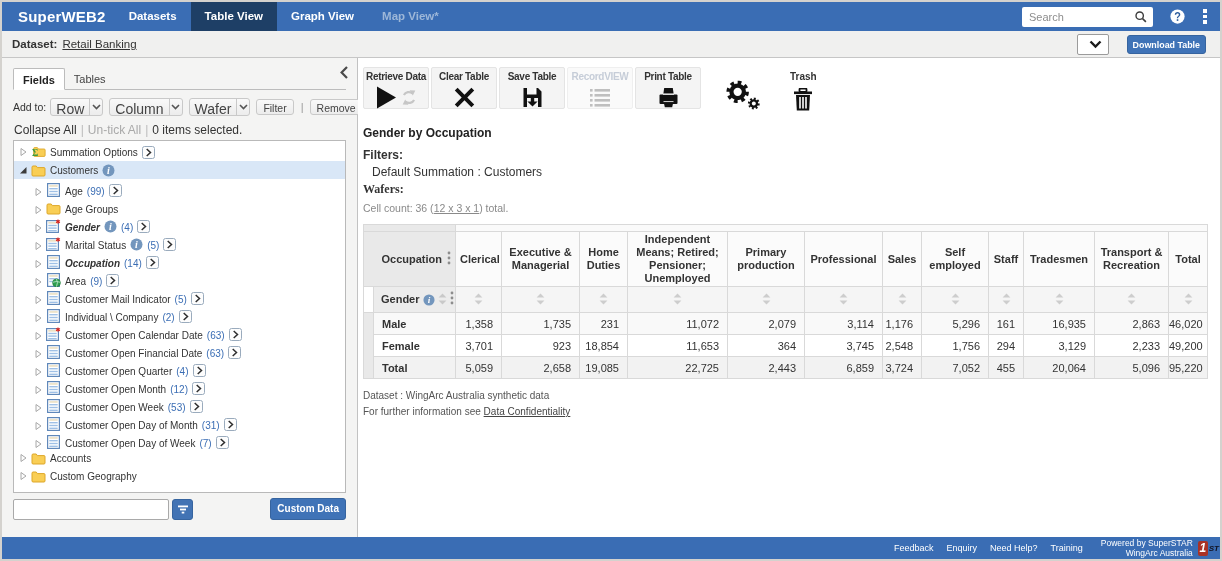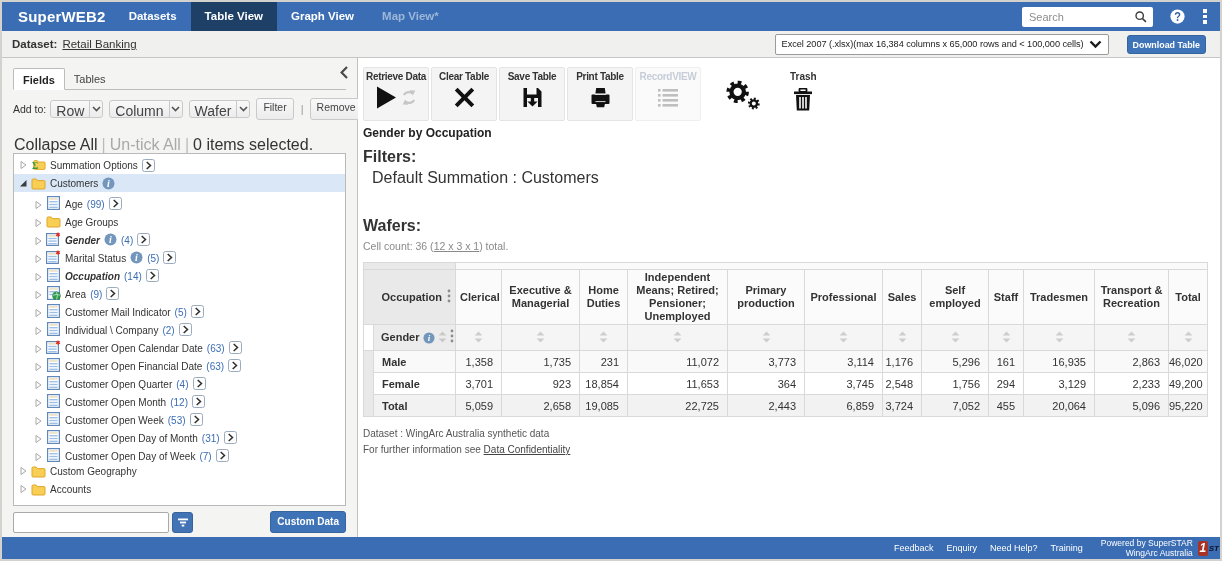--- a/index.html
+++ b/index.html
@@ -39,23 +39,23 @@
 .sidebar { width:356px; flex:0 0 356px; background:#f4f4f3; border-right:1px solid #c2c2c2; position:relative; padding:9px 11px 0 11px; }
 .collapse-chevron { position:absolute; top:8px; right:9px; color:#444; font-size:13px; font-weight:bold; cursor:pointer; line-height:13px; }
 .tabs { display:flex; border-bottom:1px solid #bcbcbc; height:23px; }
 .tab { font-size:11px; color:#444; padding:5px 9px 6px 9px; cursor:pointer; position:relative; top:1px; }
 .tab.active { background:#fff; border:1px solid #bcbcbc; border-bottom:1px solid #fff; border-radius:2px 2px 0 0; font-weight:bold; color:#222; }
 .addto-row { display:flex; align-items:center; margin-top:8px; font-size:11px; color:#333; white-space:nowrap; }
 .addto-label { margin-right:4px; font-size:10.5px; }
 .sbtn { display:flex; border:1px solid #c9c9c9; border-radius:3px; background:linear-gradient(#f9f9f9,#ececec); margin-right:6px; cursor:pointer; height:18px; }
 .sbtn-main { padding:2px 5px 3px 5px; font-size:14px; color:#444; }
 .sbtn-arrow { border-left:1px solid #c9c9c9; width:13px; display:flex; align-items:center; justify-content:center; }
-.pbtn { border:1px solid #c9c9c9; border-radius:3px; background:linear-gradient(#f9f9f9,#ececec); padding:2px 6px 3px 6px; font-size:10.5px; color:#444; cursor:pointer; height:22px; }
+.pbtn { border:1px solid #c9c9c9; border-radius:3px; background:linear-gradient(#f9f9f9,#ececec); padding:2px 6px 3px 6px; font-size:10.5px; color:#444; cursor:pointer; height:16px; }
 .addto-sep { color:#999; margin:0 6px 0 0; }
-.links-row { margin:16px 0 0 1px; font-size:16px; color:#333; height:13px; }
+.links-row { margin:7px 0 0 1px; font-size:12px; color:#333; height:13px; }
 .links-row .lnk { cursor:pointer; }
 .links-row .sep { color:#bbb; margin:0 4px; }
 .links-row .disabled { color:#a9a9a9; }
 .tree-box { background:#fff; border:1px solid #b9b9b9; height:353px; overflow:hidden; padding-top:2px; margin-top:4px; }
 .trow { height:18px; display:flex; align-items:center; font-size:10px; color:#333; white-space:nowrap; }
 .trow.selected { background:#d9e7f7; }
 .trow .tri { width:9px; margin-right:3px; flex:0 0 9px; display:flex; }
 .trow .ticn { width:15px; margin-right:4px; flex:0 0 15px; display:flex; justify-content:center; }
 .trow .tlabel { margin-right:4px; }
 .trow .tlabel.emph { font-weight:bold; font-style:italic; }
@@ -65,34 +65,34 @@
 .lvl0 { padding-left:5px; }
 .lvl1 { padding-left:20px;align-items:flex-end; }
 .sb-bottom { display:flex; align-items:center; margin-top:5px; }
 .tree-filter-input { width:156px; height:21px; border:1px solid #a9a9a9; border-radius:2px; font-size:11px; padding:0 5px; outline:none; font-family:"Liberation Sans",sans-serif; }
 .filter-btn { width:21px; height:21px; background:#4273b4; border:1px solid #36649f; border-radius:3px; margin-left:3px; display:flex; align-items:center; justify-content:center; cursor:pointer; }
 .custom-data-btn { margin-left:auto; background:#3f73b7; border:1px solid #36649f; color:#fff; font-size:10px; font-weight:bold; height:22px; line-height:20px; padding:0 6px; border-radius:3px; cursor:pointer; }
 
 
 .main { flex:1 1 auto; background:#fff; padding:9px 0 0 5px; overflow:hidden; position:relative; }
 .toolbar { display:flex; align-items:flex-start; height:50px; }
-.tbtn { width:66px; height:54px; background:#f4f4f4; border:1px solid #e4e4e4; border-radius:2px; margin-right:2px; text-align:center; cursor:pointer; padding-top:3px; }
+.tbtn { width:66px; height:42px; background:#f4f4f4; border:1px solid #e4e4e4; border-radius:2px; margin-right:2px; text-align:center; cursor:pointer; padding-top:3px; }
 .tbtn.disabled { background:#fafafa; border-color:#efefef; }
 .tbtn .tlbl { font-size:10px; font-weight:bold; color:#333; letter-spacing:-0.3px; }
 .tbtn.disabled .tlbl { color:#c6cdd8; }
 .tbtn .tico { margin-top:2px; height:26px; display:flex; align-items:center; justify-content:center; }
 .gears { margin:13px 0 0 23px; cursor:pointer; }
 .trash-wrap { margin:4px 0 0 29px; text-align:center; cursor:pointer; }
 .trash-wrap .tlbl { font-size:10px; font-weight:bold; color:#333; }
 .trash-wrap svg { margin-top:6px; }
 .tbl-title { font-size:12px; font-weight:bold; color:#222; margin:9px 0 0 0; }
-.meta { font-size:16px; color:#333; margin-left:0; }
+.meta { font-size:12px; color:#333; margin-left:0; }
 .meta .mh { font-weight:bold; margin-top:8px; }
 .meta .mv { margin:3px 0 0 9px; }
-.meta .mh:last-child { margin-top:30px; }
+.meta .mh:last-child { margin-top:3px;font-family:Liberation Serif, serif; }
 .cellcount { font-size:10.5px; color:#8a8a8a; margin:5px 0 10px 0; }
 .cellcount a { color:#8a8a8a; text-decoration:underline; cursor:pointer; }
 
 
 table.dt { border-collapse:collapse; margin-left:0; table-layout:fixed; width:845px; }
 table.dt td, table.dt th { border:1px solid #d9d9d9; font-size:11px; color:#333; padding:0; overflow:hidden; }
 .dt .strip-corner { background:#e9e9e9; height:7px; }
 .dt .strip-rest { background:#fafafa; height:7px; }
 .dt th.colhead { background:#fbfbfb; font-weight:bold; text-align:center; padding:1px 4px; line-height:13px; }
 .dt .corner { background:#e9e9e9; text-align:right; font-weight:bold; padding-right:4px; }
@@ -149,21 +149,20 @@
           <b></b>
         </div>
     </div>
   </header>
 
   <div class="dsbar">
     <span class="ds-label">Dataset:</span>
     <span class="ds-link">Retail Banking</span>
     <div class="ds-right">
       <div class="export-select">
-        <span>Excel 2007 (.xlsx)(max 16,384 columns x 65,000 rows and &lt; 100,000 cells)</span>
         <svg width="13" height="9" viewBox="0 0 13 9">
             <path d="M1.5 1.5 L6.5 6.5 L11.5 1.5" fill="none" stroke="#1a1a1a" stroke-width="2.4"></path>
           </svg>
       </div>
       <div class="download-btn">Download Table</div>
     </div>
   </div>
 
   <div class="content">
     <aside class="sidebar">
@@ -631,34 +630,34 @@
             <span class="tri">
               <svg width="9" height="10" viewBox="0 0 9 10">
                 <path d="M2 1.5 L7 5 L2 8.5 Z" fill="#fdfdfd" stroke="#a8a8a8" stroke-width="1"></path>
               </svg>
             </span>
             <span class="ticn">
               <svg width="15" height="13" viewBox="0 0 15 13">
                 <path d="M1 3.2 C1 2.5 1.4 2 2 2 L5.2 2 L6.4 3.6 L13 3.6 C13.6 3.6 14 4 14 4.6 L14 11 C14 11.6 13.6 12 13 12 L2 12 C1.4 12 1 11.6 1 11 Z" fill="#f9ce55" stroke="#dda72b" stroke-width="1"></path>
               </svg>
             </span>
-            <span class="tlabel">Custom Geography</span>
+            <span class="tlabel">Accounts</span>
           </div>
           <div class="trow lvl0">
             <span class="tri">
               <svg width="9" height="10" viewBox="0 0 9 10">
                 <path d="M2 1.5 L7 5 L2 8.5 Z" fill="#fdfdfd" stroke="#a8a8a8" stroke-width="1"></path>
               </svg>
             </span>
             <span class="ticn">
               <svg width="15" height="13" viewBox="0 0 15 13">
                 <path d="M1 3.2 C1 2.5 1.4 2 2 2 L5.2 2 L6.4 3.6 L13 3.6 C13.6 3.6 14 4 14 4.6 L14 11 C14 11.6 13.6 12 13 12 L2 12 C1.4 12 1 11.6 1 11 Z" fill="#f9ce55" stroke="#dda72b" stroke-width="1"></path>
               </svg>
             </span>
-            <span class="tlabel">Accounts</span>
+            <span class="tlabel">Custom Geography</span>
           </div>
         </div>
       <div class="sb-bottom">
         <input class="tree-filter-input" style="">
         <div class="filter-btn">
           <svg width="12" height="11" viewBox="0 0 12 11">
               <rect x="1" y="1.5" width="10" height="1.8" fill="#fff"></rect>
               <rect x="3" y="4.6" width="6" height="1.8" fill="#fff"></rect>
               <rect x="4.7" y="7.7" width="2.6" height="1.8" fill="#fff"></rect>
             </svg>
@@ -692,49 +691,49 @@
             </div>
           </div>
           <div class="tbtn">
             <div class="tlbl">Save Table</div>
             <div class="tico">
               <svg width="21" height="21" viewBox="0 0 21 21">
                 <path d="M1.5 1 L5 1 L5 7.5 L14.5 7.5 L14.5 1 L16 1 L19.5 4.5 L19.5 20 L16 20 L16 11 L5 11 L5 20 L1.5 20 Z" fill="#111"></path>
                 <rect x="12.2" y="1.8" width="1.7" height="4.2" fill="#fff"></rect>
                 <rect x="8.8" y="11" width="3.4" height="4.2" fill="#111"></rect>
                 <path d="M5.4 14.4 L15.6 14.4 L10.5 19.6 Z" fill="#111"></path>
-              </svg>
-            </div>
-          </div>
-          <div class="tbtn">
-            <div class="tlbl">Print Table</div>
-            <div class="tico">
-              <svg width="21" height="21" viewBox="0 0 21 21">
-                <path d="M6.2 1 L14.8 1 L15.6 6.6 L5.4 6.6 Z" fill="#111"></path>
-                <rect x="1.5" y="7.5" width="18" height="9.5" rx="1" fill="#111"></rect>
-                <rect x="5" y="6.9" width="11" height="0.9" fill="#f4f4f4"></rect>
-                <rect x="5.5" y="14.2" width="10" height="0.9" fill="#f4f4f4"></rect>
-                <path d="M5.8 15.4 L15.2 15.4 L14.2 20.3 L6.8 20.3 Z" fill="#111"></path>
               </svg>
             </div>
           </div>
           <div class="tbtn disabled">
             <div class="tlbl">RecordVIEW</div>
             <div class="tico">
               <svg width="22" height="19" viewBox="0 0 22 19">
                 <g fill="#bfbfbf">
                   <rect x="1" y="1" width="2.6" height="2.6"></rect>
                   <rect x="5.5" y="1" width="15.5" height="2.6"></rect>
                   <rect x="1" y="6" width="2.6" height="2.6"></rect>
                   <rect x="5.5" y="6" width="15.5" height="2.6"></rect>
                   <rect x="1" y="11" width="2.6" height="2.6"></rect>
                   <rect x="5.5" y="11" width="15.5" height="2.6"></rect>
                   <rect x="1" y="16" width="2.6" height="2.6"></rect>
                   <rect x="5.5" y="16" width="15.5" height="2.6"></rect>
                 </g>
+              </svg>
+            </div>
+          </div>
+          <div class="tbtn">
+            <div class="tlbl">Print Table</div>
+            <div class="tico">
+              <svg width="21" height="21" viewBox="0 0 21 21">
+                <path d="M6.2 1 L14.8 1 L15.6 6.6 L5.4 6.6 Z" fill="#111"></path>
+                <rect x="1.5" y="7.5" width="18" height="9.5" rx="1" fill="#111"></rect>
+                <rect x="5" y="6.9" width="11" height="0.9" fill="#f4f4f4"></rect>
+                <rect x="5.5" y="14.2" width="10" height="0.9" fill="#f4f4f4"></rect>
+                <path d="M5.8 15.4 L15.2 15.4 L14.2 20.3 L6.8 20.3 Z" fill="#111"></path>
               </svg>
             </div>
           </div>
           <div class="gears"><span><svg width="35" height="30" viewBox="0 0 39 33" preserveAspectRatio="xMidYMid meet">
                 <path d="M25.5,13.0 L25.4,14.6 L25.1,16.2 L24.5,17.8 L21.5,16.5 L21.0,17.6 L20.3,18.6 L19.5,19.5 L21.8,21.8 L20.6,22.9 L19.2,23.8 L17.8,24.5 L16.5,21.5 L15.4,21.9 L14.2,22.1 L13.0,22.2 L13.0,25.5 L11.4,25.4 L9.8,25.1 L8.2,24.5 L9.5,21.5 L8.4,21.0 L7.4,20.3 L6.5,19.5 L4.2,21.8 L3.1,20.6 L2.2,19.2 L1.5,17.8 L4.5,16.5 L4.1,15.4 L3.9,14.2 L3.8,13.0 L0.5,13.0 L0.6,11.4 L0.9,9.8 L1.5,8.2 L4.5,9.5 L5.0,8.4 L5.7,7.4 L6.5,6.5 L4.2,4.2 L5.4,3.1 L6.7,2.2 L8.2,1.5 L9.5,4.5 L10.6,4.1 L11.8,3.9 L13.0,3.8 L13.0,0.5 L14.6,0.6 L16.2,0.9 L17.8,1.5 L16.5,4.5 L17.6,5.0 L18.6,5.7 L19.5,6.5 L21.8,4.2 L22.9,5.4 L23.8,6.7 L24.5,8.2 L21.5,9.5 L21.9,10.6 L22.1,11.8 L22.2,13.0 Z" fill="#111"></path>
                 <circle cx="13" cy="13" r="4.6" fill="#fff"></circle>
                 <path d="M37.6,26.0 L37.5,26.9 L37.4,27.7 L37.1,28.5 L35.4,27.8 L35.2,28.4 L34.8,28.9 L34.4,29.4 L35.7,30.7 L35.0,31.2 L34.3,31.7 L33.5,32.1 L32.8,30.4 L32.2,30.6 L31.6,30.8 L31.0,30.8 L31.0,32.6 L30.1,32.5 L29.3,32.4 L28.5,32.1 L29.2,30.4 L28.6,30.2 L28.1,29.8 L27.6,29.4 L26.3,30.7 L25.8,30.0 L25.3,29.3 L24.9,28.5 L26.6,27.8 L26.4,27.2 L26.2,26.6 L26.2,26.0 L24.4,26.0 L24.5,25.1 L24.6,24.3 L24.9,23.5 L26.6,24.2 L26.8,23.6 L27.2,23.1 L27.6,22.6 L26.3,21.3 L27.0,20.8 L27.7,20.3 L28.5,19.9 L29.2,21.6 L29.8,21.4 L30.4,21.2 L31.0,21.2 L31.0,19.4 L31.9,19.5 L32.7,19.6 L33.5,19.9 L32.8,21.6 L33.4,21.8 L33.9,22.2 L34.4,22.6 L35.7,21.3 L36.2,22.0 L36.7,22.7 L37.1,23.5 L35.4,24.2 L35.6,24.8 L35.8,25.4 L35.8,26.0 Z" fill="#111"></path>
                 <circle cx="31" cy="26" r="2.2" fill="#fff"></circle>
               </svg></span></div>
           <div class="trash-wrap"><div class="tlbl">Trash</div><span><svg width="20" height="23" viewBox="0 0 20 23">
@@ -858,21 +857,21 @@
                   <path d="M4.5 11.5 L8.4 7.4 L0.6 7.4 Z" fill="#cdcdcd"></path>
                 </svg></td>
             </tr>
             <tr class="r0">
               <td class="gutter-data" rowspan="3"></td>
               <td class="rowhead">Male</td>
               <td class="val">1,358</td>
               <td class="val">1,735</td>
               <td class="val">231</td>
               <td class="val">11,072</td>
-              <td class="val">3,773</td>
+              <td class="val">2,079</td>
               <td class="val">3,114</td>
               <td class="val">1,176</td>
               <td class="val">5,296</td>
               <td class="val">161</td>
               <td class="val">16,935</td>
               <td class="val">2,863</td>
               <td class="val">46,020</td>
             </tr>
             <tr class="r1">
               <td class="rowhead">Female</td>

